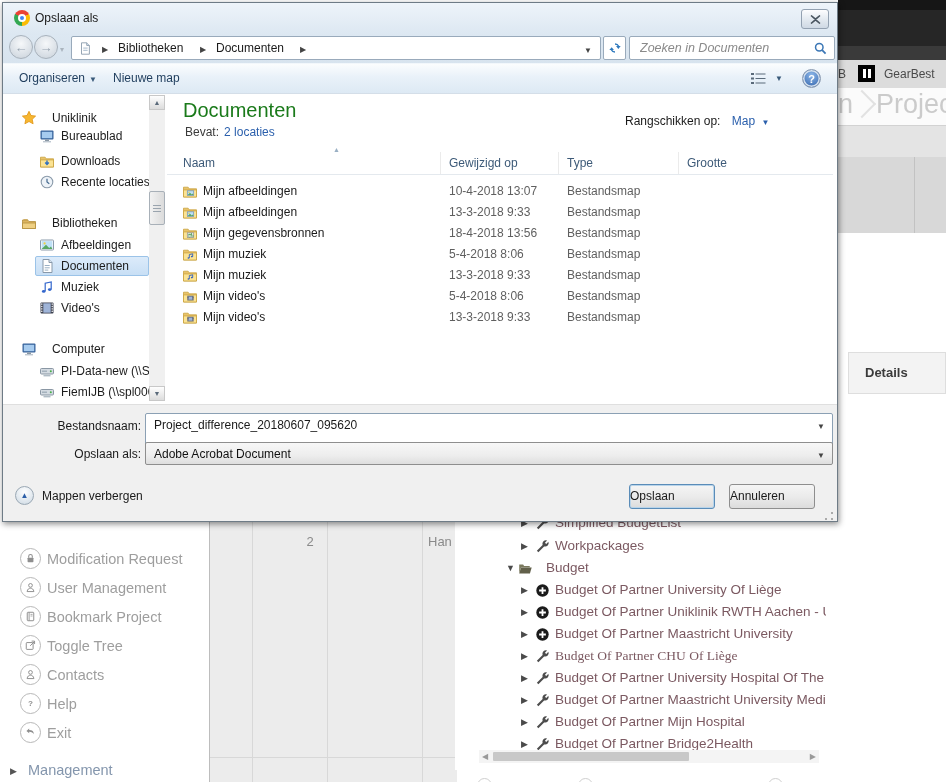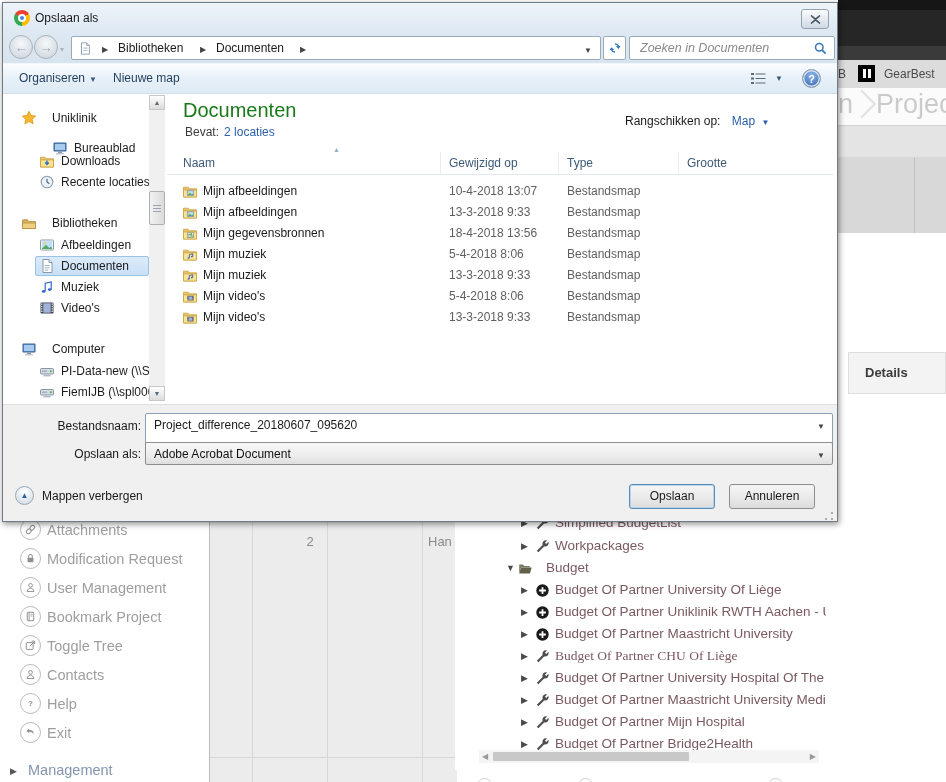--- a/index.html
+++ b/index.html
@@ -100,21 +100,21 @@
 
   #dlg-footer{left:0;top:401px;width:834px;height:117px;background:#f0f0f0;border-top:1px solid #dfdfdf}
   .fld-label{position:absolute;left:0;width:138px;text-align:right;font-size:12px;color:#1a1a1a}
   #fn-combo{position:absolute;left:142px;top:8px;width:688px;height:32px;background:#fff;border:1px solid #8ba0b4;border-radius:2px}
   #fn-combo input{position:absolute;left:8px;top:2px;width:650px;height:18px;border:none;outline:none;font-family:"Liberation Sans",sans-serif;font-size:12px;color:#1a1a1a;background:transparent}
   #fn-combo .dd,#ft-select .dd{position:absolute;right:7px;top:8px;font-size:8px;color:#444}
   #ft-select{position:absolute;left:142px;top:37px;width:688px;height:23px;background:linear-gradient(#f7f7f7,#ededed 60%,#dedede);border:1px solid #8e8e8e;border-radius:2px;cursor:pointer}
   #ft-select .val{position:absolute;left:8px;top:4px;font-size:12px;color:#111}
   #hide-folders{position:absolute;left:12px;top:81px;display:flex;align-items:center;gap:8px;cursor:pointer}
   #hf-circle{width:19px;height:19px;border-radius:50%;background:radial-gradient(circle at 50% 30%,#ffffff,#d9e2ea 75%,#b9c6d2);border:1px solid #9aa8b4;display:flex;align-items:center;justify-content:center;color:#2d5fa8;font-size:8px}
-  .dlg-btn{position:absolute;top:79px;width:86px;height:25px;background:linear-gradient(#f5f5f5,#ebebeb 50%,#dcdcdc);border:1px solid #8e8e8e;border-radius:3px;font-size:12px;color:#1a1a1a;text-align:center;line-height:23px;cursor:pointer}
+  .dlg-btn{position:absolute;top:79px;width:86px;height:25px;background:linear-gradient(#f5f5f5,#ebebeb 50%,#dcdcdc);border:1px solid #8e8e8e;border-radius:3px;font-size:12px;color:#1a1a1a;line-height:23px;cursor:pointer}
   #btn-save{left:626px;border-color:#5a8cb8;box-shadow:0 0 0 1px #b8d4ea inset}
   #btn-cancel{left:726px}
   #resize-grip{position:absolute;right:3px;top:106px;width:10px;height:10px;background:
     radial-gradient(circle at 8px 2px,#aaa 1px,transparent 1.4px),
     radial-gradient(circle at 8px 8px,#aaa 1px,transparent 1.4px),
     radial-gradient(circle at 2px 8px,#aaa 1px,transparent 1.4px)}
 </style>
 </head>
 <body>
 
@@ -143,31 +143,20 @@
     <span class="vline"></span>
   </div>
 
 <div class="abs" id="bg-details">Details</div>
 
 <div class="abs" id="bg-sidebar">
   <div id="bg-mgmt">
     <span class="tri">▶</span>
     <span class="lbl">Management</span>
   </div>
-<div class="bgsb-item" style="top: -3px;">
-      <span class="bgsb-circle">
-        <svg width="13" height="13" viewBox="0 0 16 16">
-          <g stroke="#8f8f8f" fill="none" stroke-width="1.3" transform="rotate(-45 8 8)">
-            <rect x="1.8" y="5.6" width="6.4" height="4.8" rx="2.4"></rect>
-            <rect x="7.8" y="5.6" width="6.4" height="4.8" rx="2.4"></rect>
-          </g>
-        </svg>
-      </span>
-      <span class="bgsb-label">Attachments</span>
-    </div>
     <div class="bgsb-item" style="top: 26px;">
       <span class="bgsb-circle">
         <svg width="13" height="13" viewBox="0 0 16 16">
           <rect x="4.4" y="7" width="7.2" height="5.6" rx="0.8" fill="#8f8f8f"></rect>
           <path d="M5.8 7V5.2a2.2 2.2 0 0 1 4.4 0V7" fill="none" stroke="#8f8f8f" stroke-width="1.3"></path>
         </svg>
       </span>
       <span class="bgsb-label">Modification Request</span>
     </div>
     <div class="bgsb-item" style="top: 55px;">
@@ -425,21 +414,21 @@
   <div class="abs" id="dlg-content">
     <div id="dlg-sidebar">
         <div style="position: absolute; left: 0px; top: 14px; width: 146px; height: 20px;">
           <span style="position: absolute; left: 18px; top: 2px; display: inline-block; width: 16px; height: 16px;">
             <svg width="16" height="16" viewBox="0 0 16 16">
               <path d="M8 1.3 10 5.5l4.6.6-3.4 3.2.9 4.5L8 11.5 3.9 13.8l.9-4.5L1.4 6.1 6 5.5z" fill="#f7b731" stroke="#e0920e" stroke-width="0.8"></path>
             </svg>
           </span>
           <span style="position: absolute; left: 49px; top: 3px; font-size: 12px; color: rgb(28, 28, 28); white-space: nowrap;">Uniklinik</span>
         </div>
-        <div style="position: absolute; left: 0px; top: 44px; width: 144px; height: 20px; margin-left: 13px;">
+        <div style="position: absolute; left: 0px; top: 32px; width: 144px; height: 20px;">
           <span style="position: absolute; left: 36px; top: 2px; display: inline-block; width: 16px; height: 16px;">
             <svg width="16" height="16" viewBox="0 0 16 16">
               <rect x="1.5" y="2.5" width="13" height="9" rx="1" fill="#38639c"></rect>
               <rect x="2.8" y="3.8" width="10.4" height="6.4" fill="#a6cbef"></rect>
               <rect x="6" y="11.5" width="4" height="1.6" fill="#8a97a4"></rect>
               <rect x="4" y="13.1" width="8" height="1.3" fill="#b8c2cc"></rect>
             </svg>
           </span>
           <span style="position: absolute; left: 58px; top: 3px; font-size: 12px; color: rgb(28, 28, 28); white-space: nowrap;">Bureaublad</span>
         </div>

